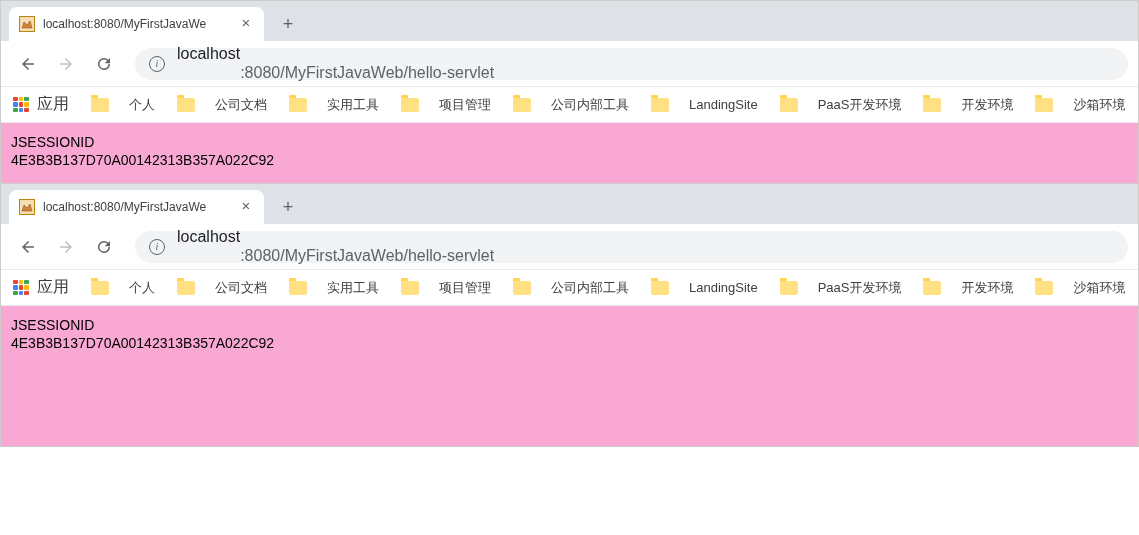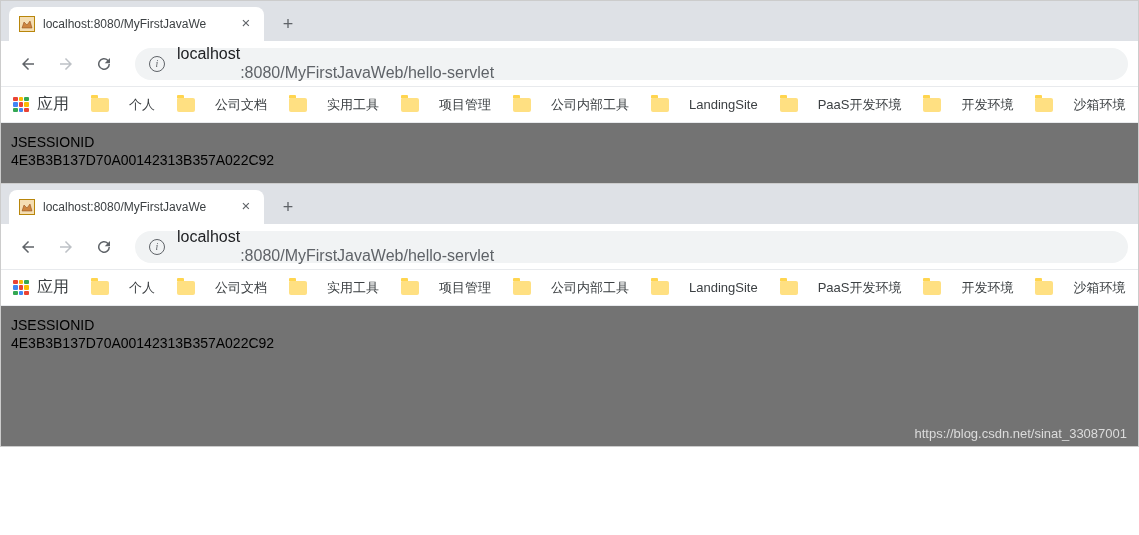--- a/index.html
+++ b/index.html
@@ -4,21 +4,21 @@
 <style>
   * { margin: 0; padding: 0; box-sizing: border-box; }
   body {
     font-family: "Microsoft YaHei", Arial, sans-serif;
     font-size: 13px;
     background: #ffffff;
     width: 1139px;
   }
   .browser-window {
     border: 1px solid #cccccc;
-    background: #737373;
+    background: #f9a8d4;
   }
   .tab-strip {
     background: #dee1e6;
     height: 40px;
     display: flex;
     align-items: flex-end;
     padding-left: 8px;
   }
   .tab {
     background: #ffffff;
@@ -401,15 +401,14 @@
           <span>沙箱环境</span>
         </div>
   </div>
 
   <div class="content" style="min-height:140px;">
     <div>JSESSIONID</div>
     <div>4E3B3B137D70A00142313B357A022C92</div>
   </div>
 </div>
 
-<div class="watermark">https://blog.csdn.net/sinat_33087001</div>
 
 </div>
 
 </body></html>

